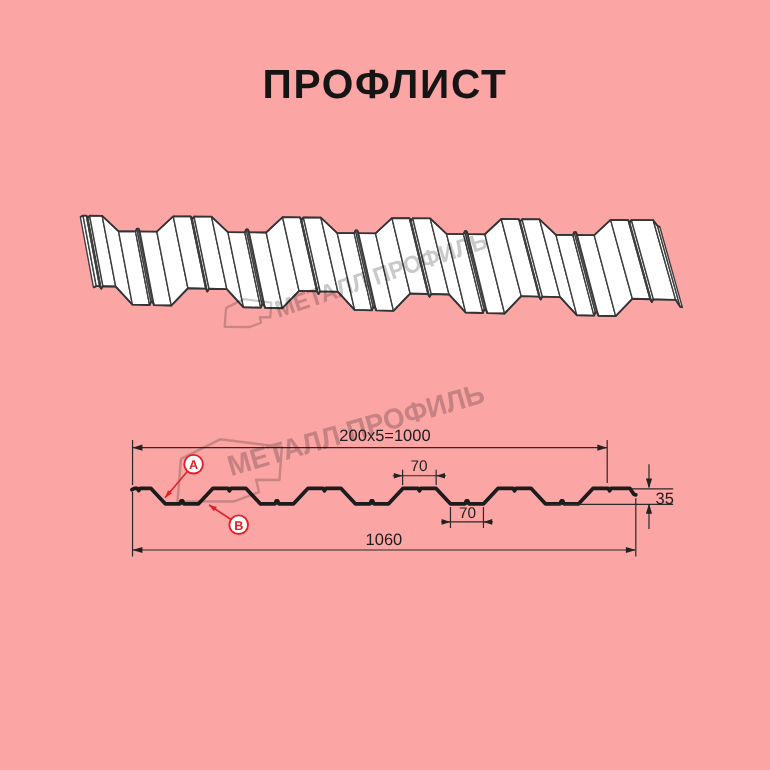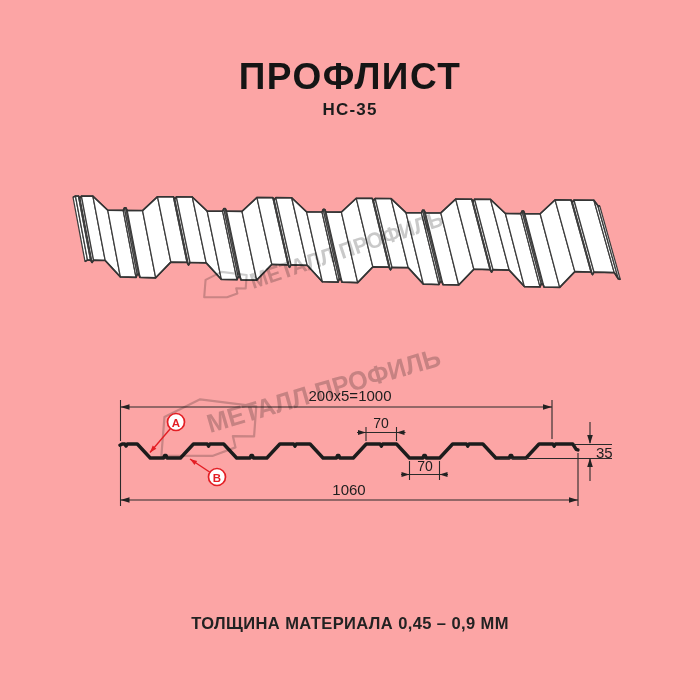--- a/index.html
+++ b/index.html
@@ -17,21 +17,20 @@
   .wm{mix-blend-mode:multiply;}
   .wm-text{font-family:"Liberation Sans",sans-serif;font-weight:bold;fill:#c9c9c9;}
   .marker-letter{font-family:"Liberation Sans",sans-serif;font-size:11.5px;font-weight:bold;}
 </style>
 </head>
 <body>
 
 <div class="stage">
 
   <div class="title">ПРОФЛИСТ</div>
-  <div class="subtitle">НС-35</div>
 
   <svg id="drawing" width="700" height="700" viewBox="0 0 700 700">
 
     <g id="gen-3d">
         <polygon points="85.00,261.38 87.53,260.06 75.48,196.02 73.00,197.20" fill="#ffffff" stroke="#3d3d3d" stroke-width="1.25" stroke-linejoin="round"></polygon>
         <polygon points="87.53,260.06 90.56,260.13 78.47,196.04 75.48,196.02" fill="#ffffff" stroke="#3d3d3d" stroke-width="1.25" stroke-linejoin="round"></polygon>
         <polygon points="90.56,260.13 92.07,262.47 79.96,198.06 78.47,196.04" fill="#ffffff" stroke="#3d3d3d" stroke-width="1.25" stroke-linejoin="round"></polygon>
         <polygon points="92.07,262.47 93.59,260.20 81.45,196.07 79.96,198.06" fill="#ffffff" stroke="#3d3d3d" stroke-width="1.25" stroke-linejoin="round"></polygon>
         <polygon points="93.59,260.20 105.20,260.48 92.88,196.16 81.45,196.07" fill="#ffffff" stroke="#3d3d3d" stroke-width="1.25" stroke-linejoin="round"></polygon>
         <polygon points="105.20,260.48 120.35,276.94 107.79,210.28 92.88,196.16" fill="#ffffff" stroke="#3d3d3d" stroke-width="1.25" stroke-linejoin="round"></polygon>
@@ -144,14 +143,13 @@
         <polygon points="150,452.5 152.71470301347347,445.61593233991425 156.36757545072084,448.7298563847809" fill="#e31e24"></polygon>
         <circle cx="176" cy="422" r="8.5" fill="#ffffff" stroke="#e31e24" stroke-width="1.7"></circle>
         <line x1="209.92757249812834" y1="472.2850483320856" x2="190" y2="459" stroke="#e31e24" stroke-width="1.4"></line>
         <polygon points="190,459 197.15563253130546,460.88598066716577 194.49307158942435,464.87982207998743" fill="#e31e24"></polygon>
         <circle cx="217" cy="477" r="8.5" fill="#ffffff" stroke="#e31e24" stroke-width="1.7"></circle>
       </g>
     <text class="marker-letter" x="176" y="426.5" text-anchor="middle" fill="#e31e24">A</text>
     <text class="marker-letter" x="217" y="481.5" text-anchor="middle" fill="#e31e24">B</text>
   </svg>
 
-  <div class="footer-note">ТОЛЩИНА МАТЕРИАЛА 0,45 – 0,9 ММ</div>
 </div>
 
 </body></html>

